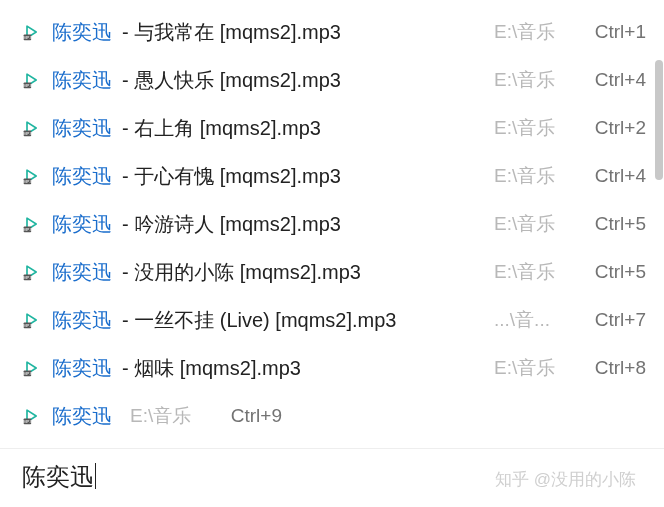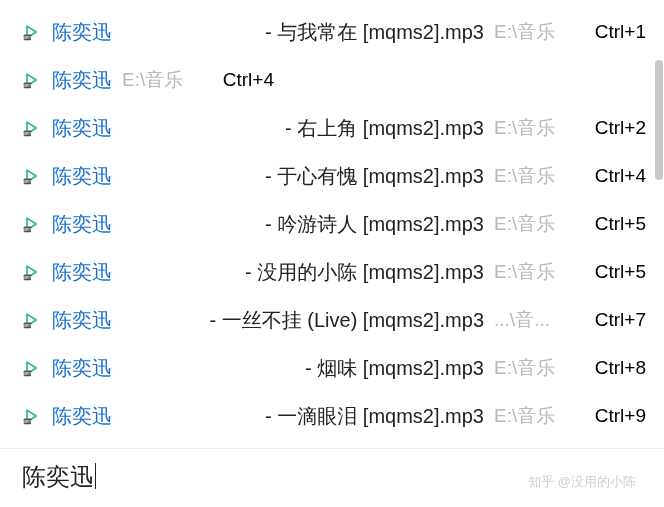--- a/index.html
+++ b/index.html
@@ -33,31 +33,31 @@
   font-size: 20px;
   white-space: nowrap;
 }
 .title {
   color: #222;
   font-size: 20px;
   white-space: nowrap;
   overflow: hidden;
   text-overflow: ellipsis;
   flex: 1;
-  text-align: right;
 }
 .path {
   color: #b8b8b8;
   font-size: 19px;
   white-space: nowrap;
+  margin-left: 8px;
   min-width: 72px;
   text-align: left;
 }
 .shortcut {
-  color: #000000;
+  color: #737373;
   font-size: 19px;
   white-space: nowrap;
   margin-left: 10px;
   min-width: 60px;
   text-align: right;
 }
 .search-bar {
   position: absolute;
   bottom: 0;
   left: 0;
@@ -88,21 +88,21 @@
   width: 8px;
   height: 120px;
   background: #c8c8c8;
   border-radius: 4px;
 }
 .watermark {
   position: absolute;
   right: 28px;
   bottom: 16px;
   color: #cfcfcf;
-  font-size: 13px;
+  font-size: 17px;
   pointer-events: none;
 }
 </style>
 </head>
 <body>
 
 <div class="list" id="list">
     <div class="row">
       <span class="icon-wrap"><svg viewBox="0 0 24 24" width="20" height="20">
           <path d="M6 5 L6 19 L17 12 Z" fill="none" stroke="#1fb5a0" stroke-width="2" stroke-linejoin="round"></path>
@@ -114,20 +114,21 @@
       <span class="path">E:\音乐</span>
       <span class="shortcut">Ctrl+1</span>
     </div>
     <div class="row">
       <span class="icon-wrap"><svg viewBox="0 0 24 24" width="20" height="20">
           <path d="M6 5 L6 19 L17 12 Z" fill="none" stroke="#1fb5a0" stroke-width="2" stroke-linejoin="round"></path>
           <rect x="2" y="15" width="9" height="7" rx="1" fill="#555"></rect>
           <text x="6.5" y="20.5" font-size="5" fill="#fff" text-anchor="middle" font-family="sans-serif">MP3</text>
         </svg></span>
       <span class="artist">陈奕迅</span>
+      <span class="title"> - 愚人快乐 [mqms2].mp3</span>
       <span class="path">E:\音乐</span>
       <span class="shortcut">Ctrl+4</span>
     </div>
     <div class="row">
       <span class="icon-wrap"><svg viewBox="0 0 24 24" width="20" height="20">
           <path d="M6 5 L6 19 L17 12 Z" fill="none" stroke="#1fb5a0" stroke-width="2" stroke-linejoin="round"></path>
           <rect x="2" y="15" width="9" height="7" rx="1" fill="#555"></rect>
           <text x="6.5" y="20.5" font-size="5" fill="#fff" text-anchor="middle" font-family="sans-serif">MP3</text>
         </svg></span>
       <span class="artist">陈奕迅</span>
@@ -190,21 +191,20 @@
       <span class="path">E:\音乐</span>
       <span class="shortcut">Ctrl+8</span>
     </div>
     <div class="row">
       <span class="icon-wrap"><svg viewBox="0 0 24 24" width="20" height="20">
           <path d="M6 5 L6 19 L17 12 Z" fill="none" stroke="#1fb5a0" stroke-width="2" stroke-linejoin="round"></path>
           <rect x="2" y="15" width="9" height="7" rx="1" fill="#555"></rect>
           <text x="6.5" y="20.5" font-size="5" fill="#fff" text-anchor="middle" font-family="sans-serif">MP3</text>
         </svg></span>
       <span class="artist">陈奕迅</span>
-      <span class="title"> - 一滴眼泪 [mqms2].mp3</span>
       <span class="path">E:\音乐</span>
       <span class="shortcut">Ctrl+9</span>
     </div>
   </div>
 
 <div class="scrollbar"></div>
 
 <div class="search-bar">
   <span class="search-text"><span>陈奕迅</span><span class="cursor"></span></span>
 </div>

